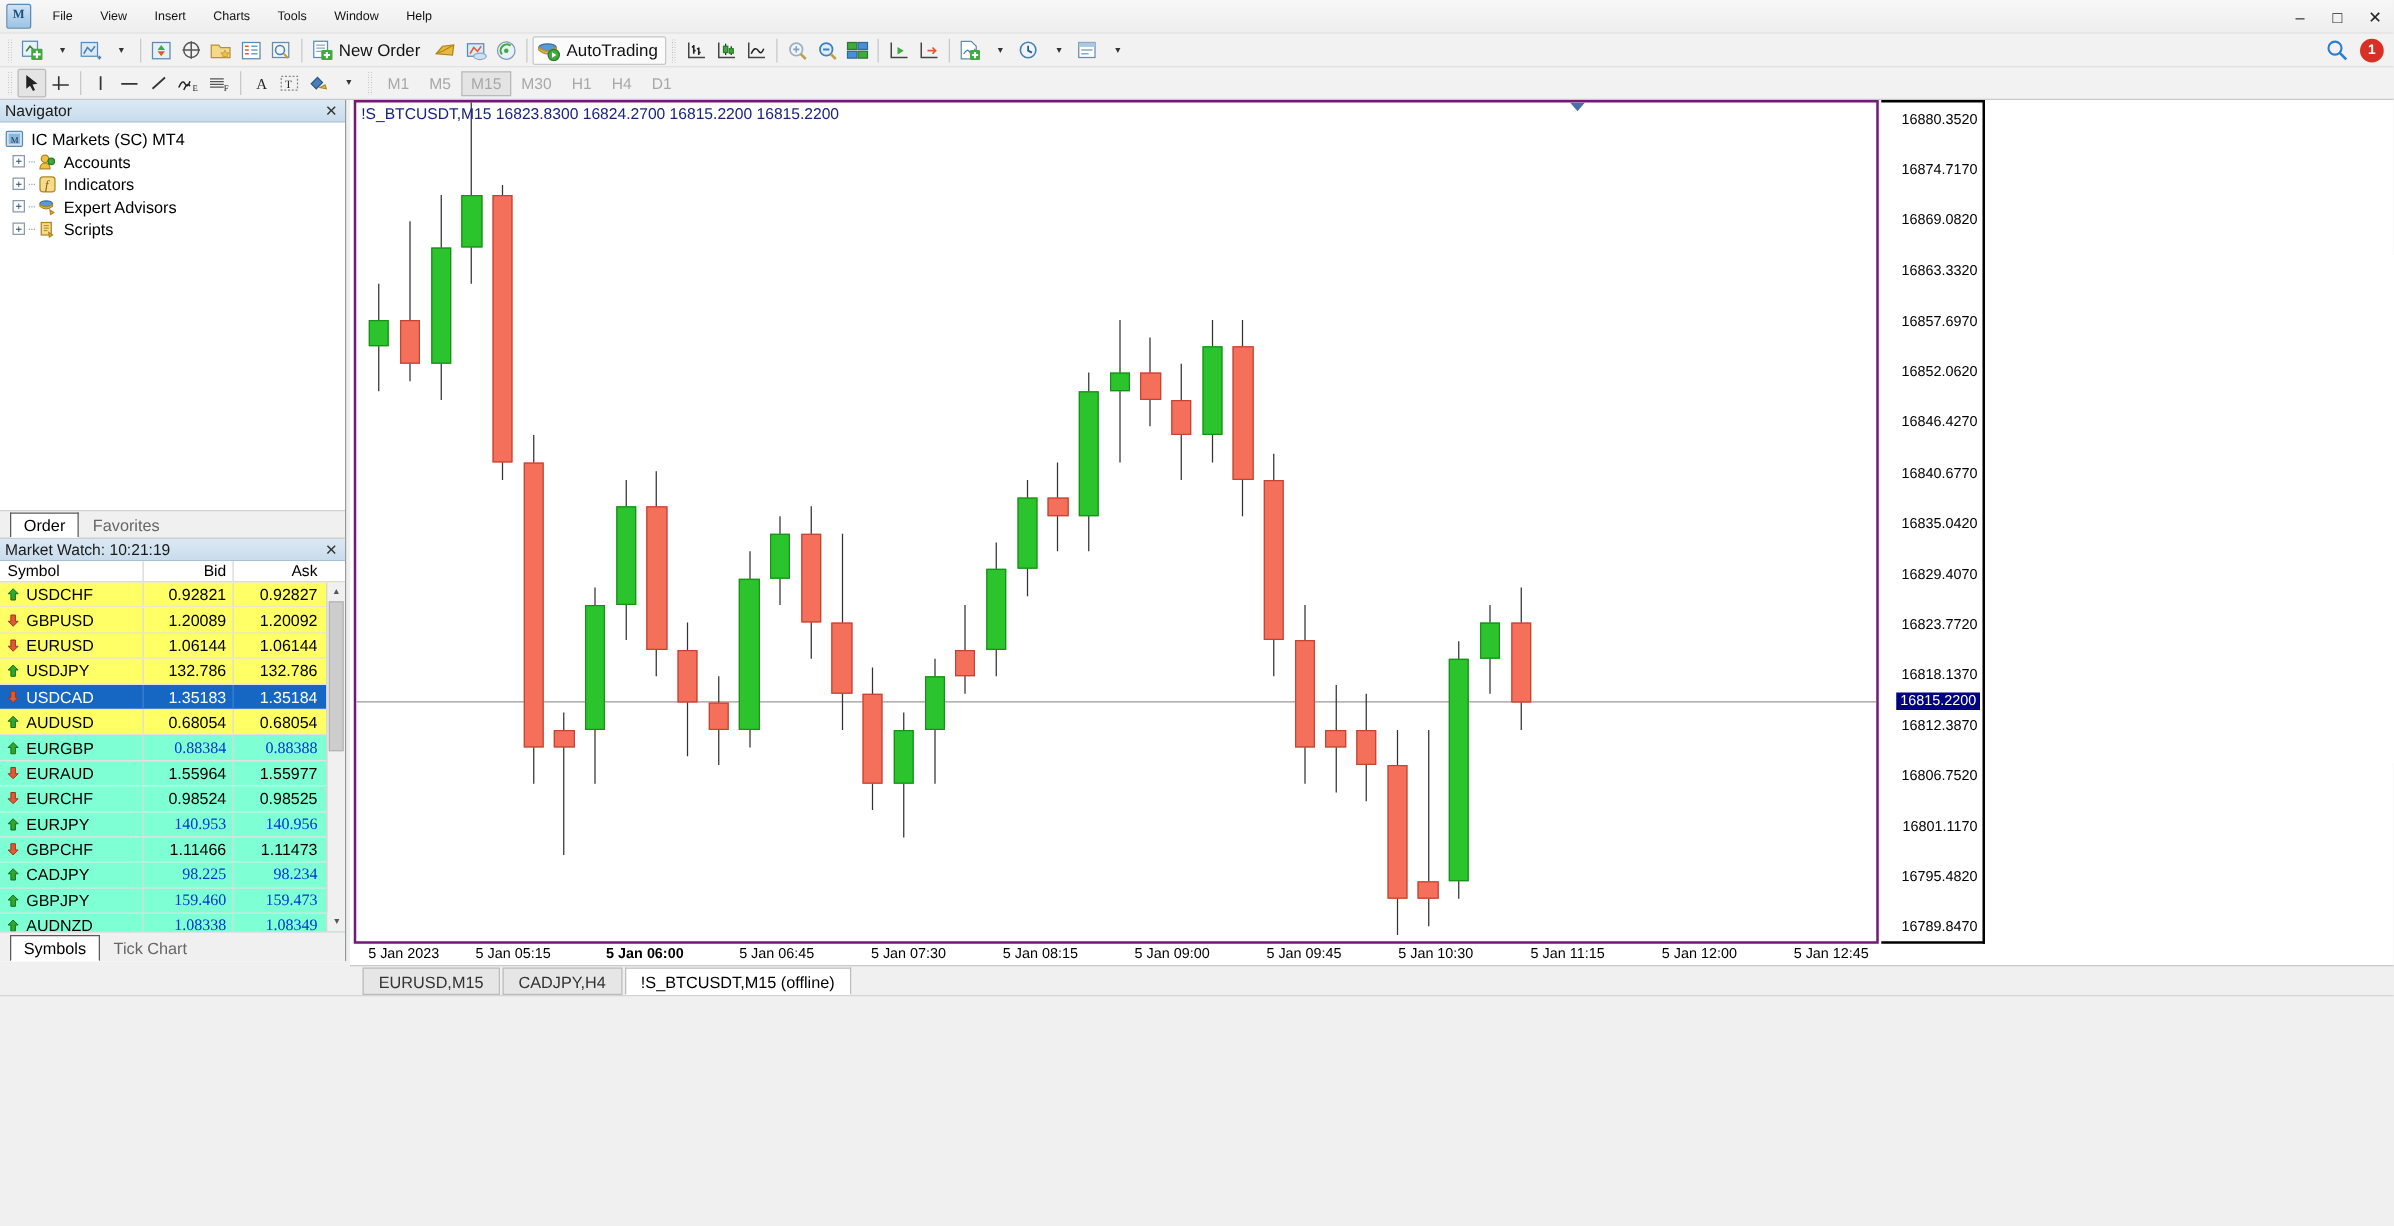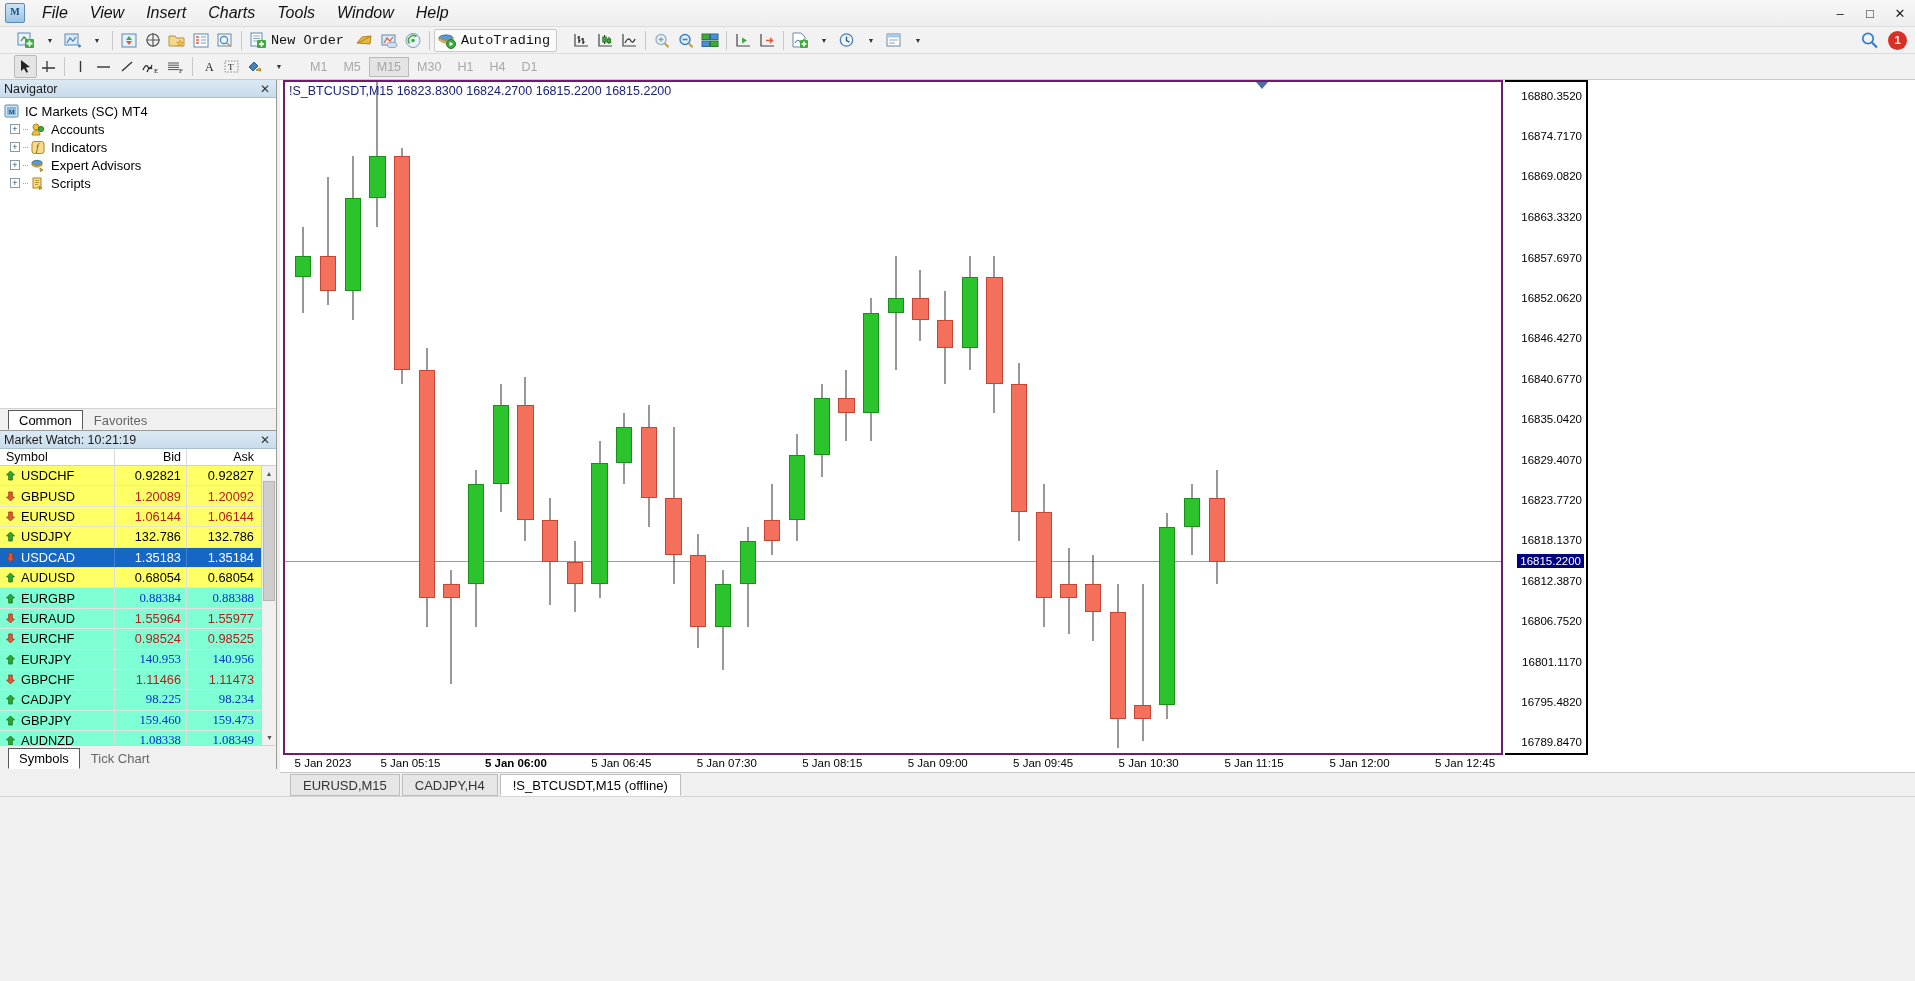--- a/index.html
+++ b/index.html
@@ -24,23 +24,22 @@
     background: linear-gradient(to bottom, #cfe3f5, #9cc4e4);
     border: 1px solid #5a8ab5; border-radius: 2px;
     position: relative; flex: none;
   }
   .mt4-logo::after {
     content: "M"; position: absolute; left: 0; right: 0; top: 2px;
     text-align: center; font-size: 10px; font-weight: bold; color: #1b4f7d;
     font-family: "Liberation Serif", serif;
   }
   .menu-item {
-    padding: 4px 11px; font-size: 16px; color: #111; cursor: default;
+    padding: 4px 11px; font-size: 10px; color: #111; cursor: default;
     white-space: nowrap;
-    font-style: italic;
   }
   .win-ctrls { margin-left: auto; display: flex; align-items: center; }
   .win-btn {
     width: 30px; height: 22px; display: flex; align-items: center;
     justify-content: center; font-size: 13px; color: #222; cursor: default;
   }
 
   
   .toolbar {
     position: absolute; top: 27px; left: 0; width: 1915px; height: 27px;
@@ -51,21 +50,21 @@
     width: 4px; height: 19px; margin: 0 4px; flex: none;
     background-image: radial-gradient(#b6b6b6 38%, transparent 40%);
     background-size: 2px 2px;
   }
   .tb-sep { width: 1px; height: 19px; background: #c8c8c8; margin: 0 4px; flex: none; }
   .tb-btn {
     height: 23px; min-width: 23px; display: flex; align-items: center;
     justify-content: center; cursor: default; padding: 0 2px; flex: none;
     border: 1px solid transparent; border-radius: 2px;
   }
-  .tb-btn.labeled { padding: 0 6px 0 2px; gap: 4px; font-family: Liberation Mono, monospace; }
+  .tb-btn.labeled { padding: 0 6px 0 2px; gap: 4px; }
   .tb-label { font-size: 13.5px; color: #111; white-space: nowrap; }
   .tb-caret { font-size: 7px; color: #333; margin-left: 1px; }
   .magnifier-right { margin-left: auto; display: flex; align-items: center; gap: 6px; padding-right: 8px; }
   .notif-badge {
     width: 19px; height: 19px; border-radius: 50%;
     background: #d93025; color: #fff; font-size: 11px; font-weight: bold;
     display: flex; align-items: center; justify-content: center;
   }
 
   
@@ -152,21 +151,21 @@
   .mw-row .c-bid, .mw-row .c-ask {
     width: 72px; display: flex; align-items: center; justify-content: flex-end;
     padding-right: 5px; border-right: 1px solid #dcdcdc;
   }
   .mw-row .c-ask { border-right: none; }
   .bg-yellow { background: #ffff66; }
   .bg-mint   { background: #7fffd4; }
   .bg-sel    { background: #1667c4; }
   .bg-sel .c-sym, .bg-sel .c-bid, .bg-sel .c-ask { color: #fff !important; border-right-color: #3d81d0; }
   .val-up    { color: #0033cc; font-family: Liberation Serif, serif; }
-  .val-down  { color: #b91c1c; }
+  .val-down  { color: #000000; }
   .val-black { color: #000; }
   .arrow {
     width: 11px; height: 11px; flex: none; position: relative;
   }
   .arrow svg { display: block; }
   .mw-scroll {
     position: absolute; right: 0; top: 0; width: 15px; height: 100%;
     background: #f0f0f0; border-left: 1px solid #d0d0d0;
   }
   .mw-scroll .sb-arrow {
@@ -644,21 +643,21 @@
           <rect x="3" y="2" width="8" height="10" fill="#f6dc8a" stroke="#b08520"></rect>
           <path d="M5 4.5h4M5 6.5h4M5 8.5h3" stroke="#b08520" stroke-width="0.8"></path>
           <path d="M9 10l3 2-2.5 1.6z" fill="#e8c040" stroke="#b08520"></path>
         </svg>
       </span>
       <span class="nav-label">Scripts</span>
     </div>
 
   </div>
   <div class="nav-tabs">
-    <div class="nav-tab active">Common</div>
+    <div class="nav-tab active">Order</div>
     <div class="nav-tab">Favorites</div>
   </div>
 </div>
 
 <div class="marketwatch">
   <div class="panel-title">
     <span>Market Watch: 10:21:19</span>
     <span class="panel-close">✕</span>
   </div>
   <div class="mw-head">

